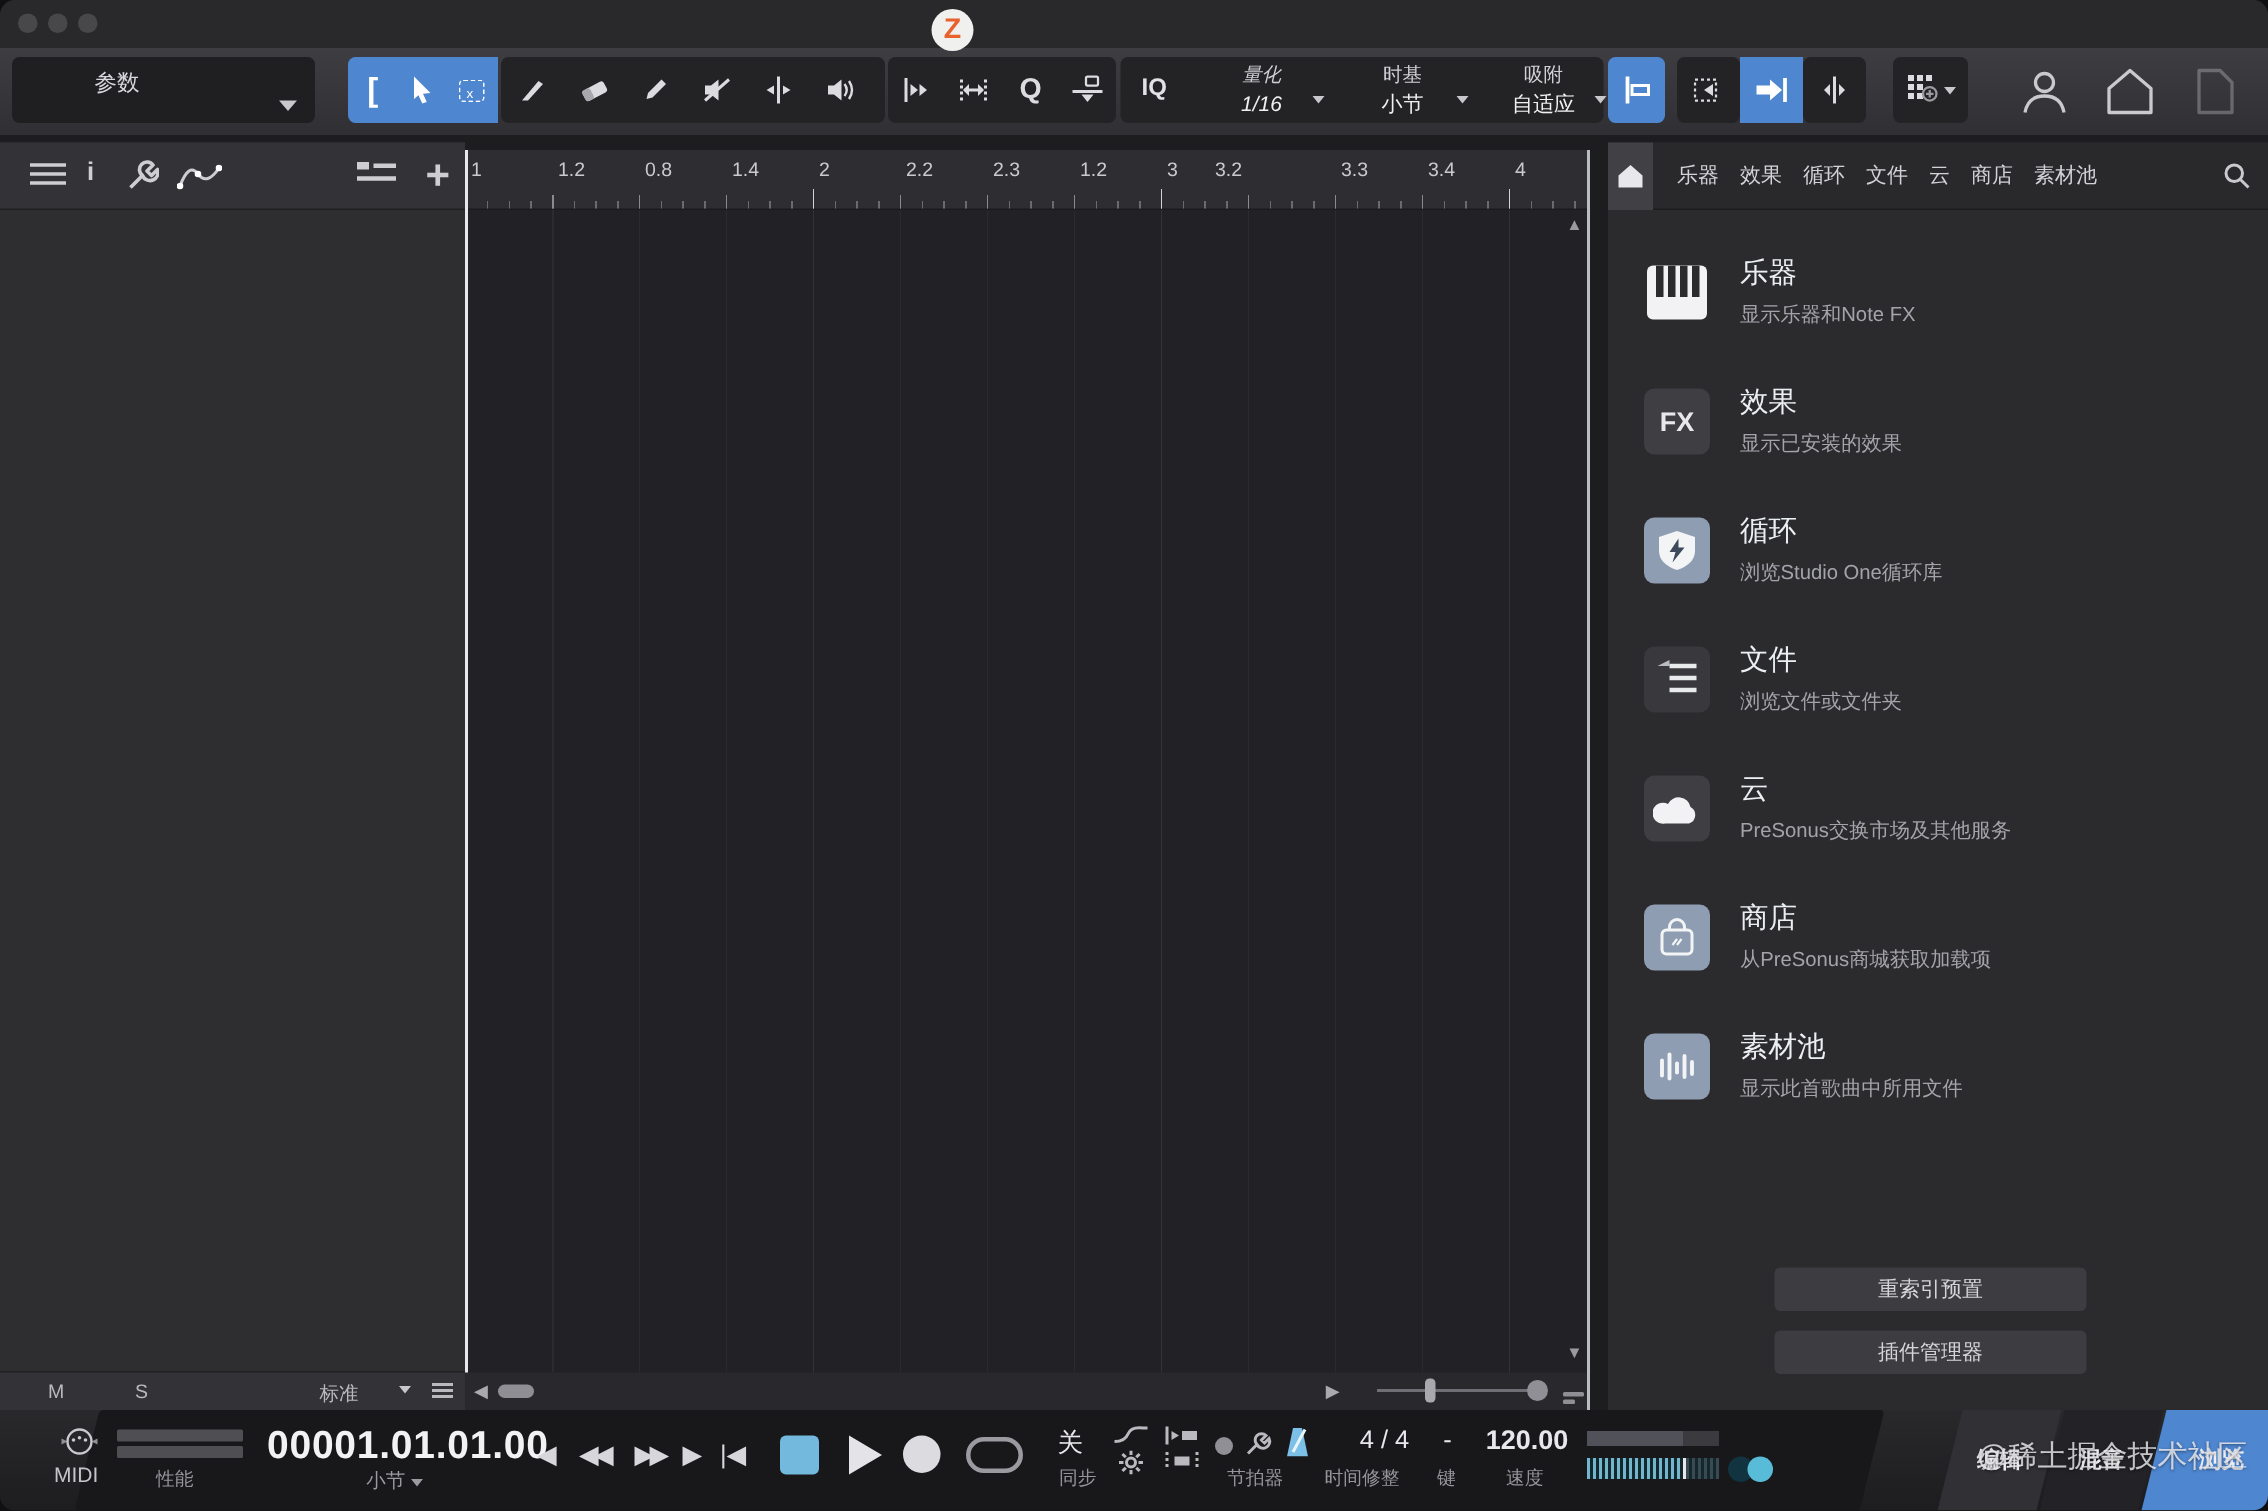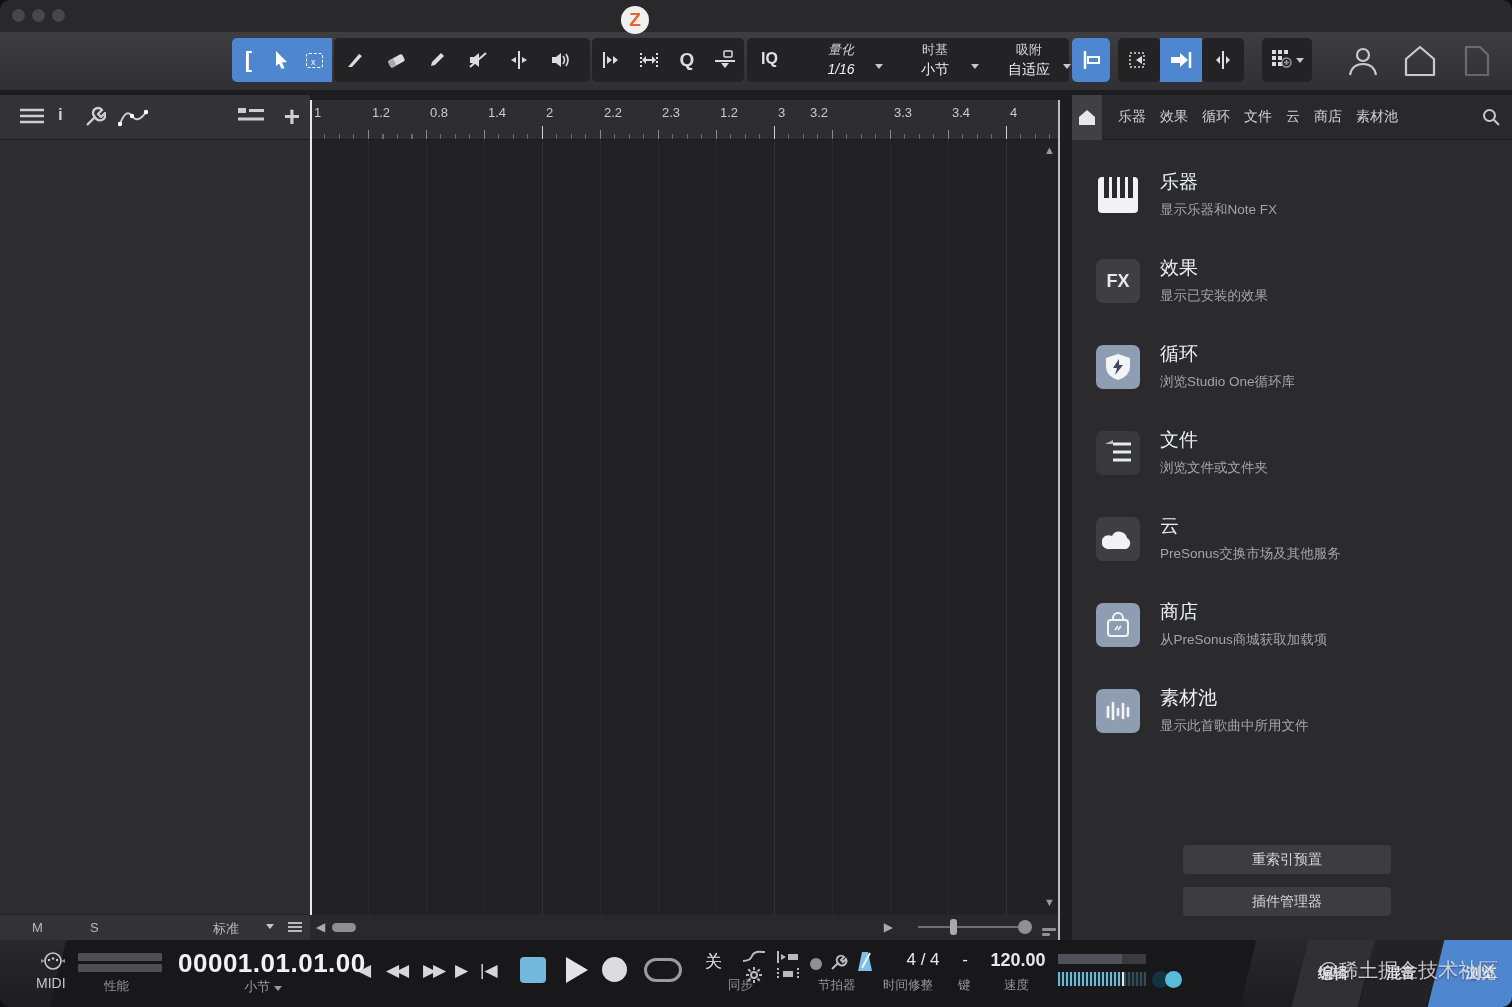--- a/index.html
+++ b/index.html
@@ -121,20 +121,24 @@
   <div class="titlebar">
     <div class="tl c1"></div>
     <div class="tl c2"></div>
     <div class="tl c3"></div>
     <div class="logo-z">
         <span>Z</span>
       </div>
   </div>
 
   <div class="toolbar">
+    <div class="params-btn">
+      <span class="lbl">参数</span>
+      <span class="car caret"></span>
+    </div>
 
     <div class="blue3">
       <div class="ticon">
           <span class="bracket">[</span>
         </div>
       <div class="ticon">
         <svg width="18" height="20" viewBox="0 0 18 20">
             <path d="M3 1 L14 12 L9 12.5 L11.5 18 L8.5 19 L6 13.5 L3 16 Z" fill="#fff"></path>
           </svg>
       </div>
@@ -530,21 +534,21 @@
     <div class="tr-btn" style="left:423px;">▶▶</div>
     <div class="tr-btn" style="left:455px;">▶</div>
     <div class="tr-btn" style="left:480px; letter-spacing:0;">|◀</div>
 
     <div class="stop-sq"></div>
     <div class="play-tri"></div>
     <div class="rec-circ"></div>
     <div class="loop-icn"></div>
 
     <div class="tp-item" style="left:705px; top:10px; font-size:17px;">关</div>
-    <div class="tp-lbl" style="left:728px; top:37px;text-align:center;">同步</div>
+    <div class="tp-lbl" style="left:706px; top:37px;text-align:center;">同步</div>
 
     <div class="mini-stack" style="left:742px; top:10px;">
       <svg width="24" height="14" viewBox="0 0 24 14">
           <path d="M1 11 Q8 11 10 6 T20 2 L23 2" fill="none" stroke="#b9b9bf" stroke-width="2"></path>
         </svg>
       <svg width="16" height="16" viewBox="0 0 16 16" fill="#b9b9bf">
           <circle cx="8" cy="8" r="3" fill="none" stroke="#b9b9bf" stroke-width="2"></circle>
           <g stroke="#b9b9bf" stroke-width="2">
             <line x1="8" y1="0" x2="8" y2="3"></line>
             <line x1="8" y1="13" x2="8" y2="16"></line>

